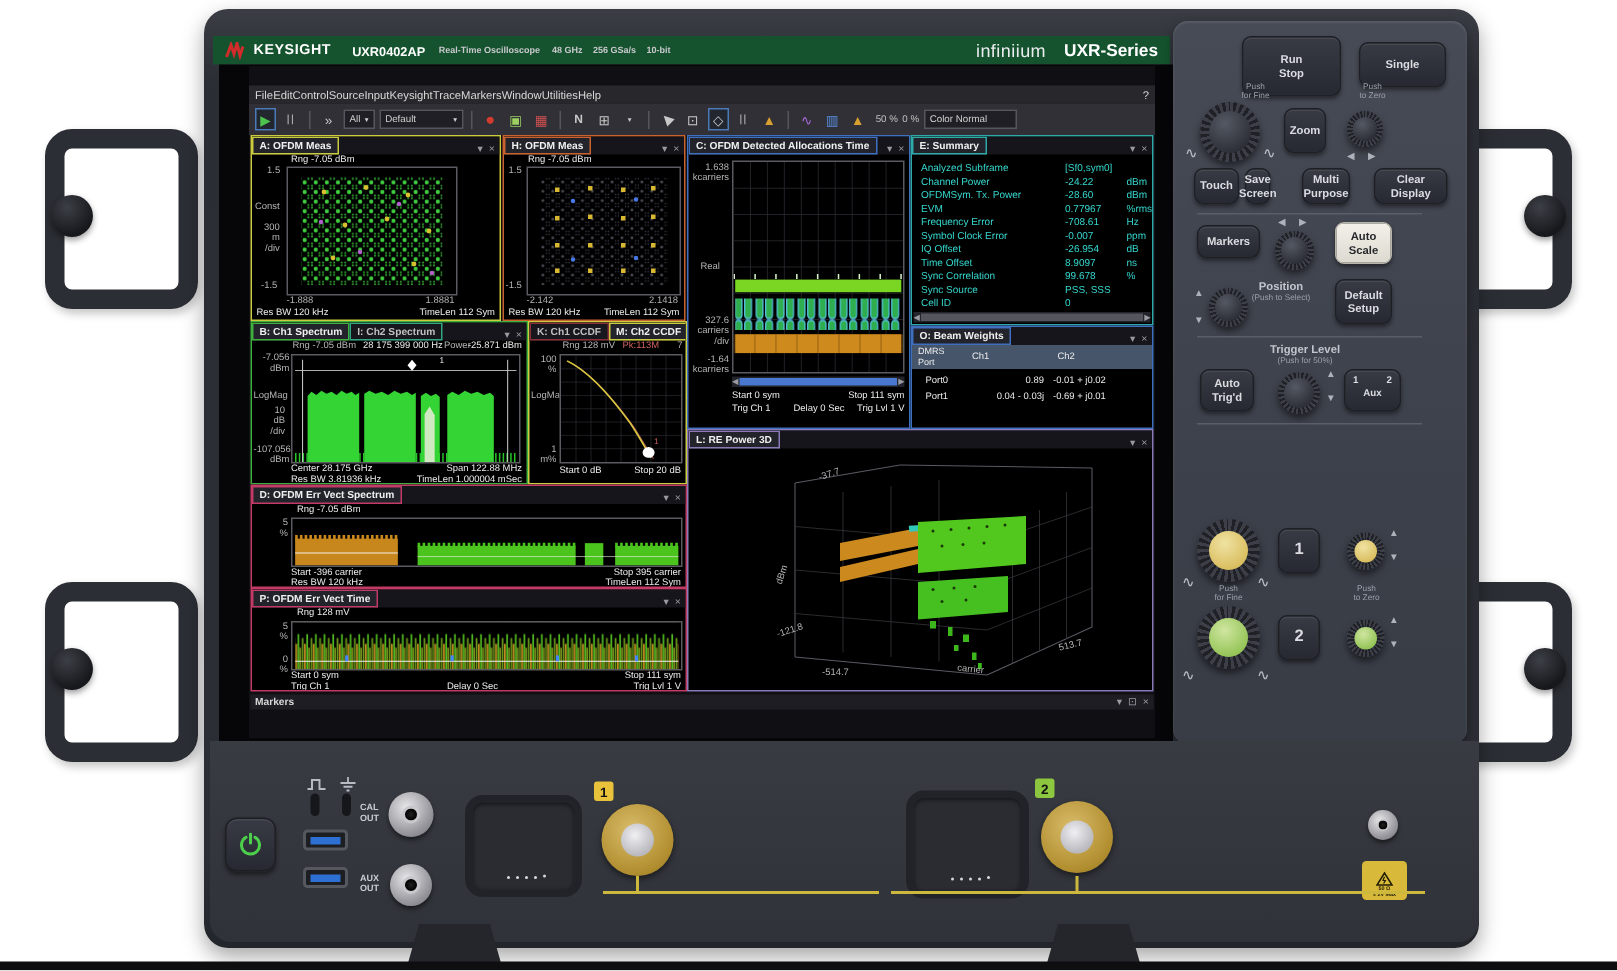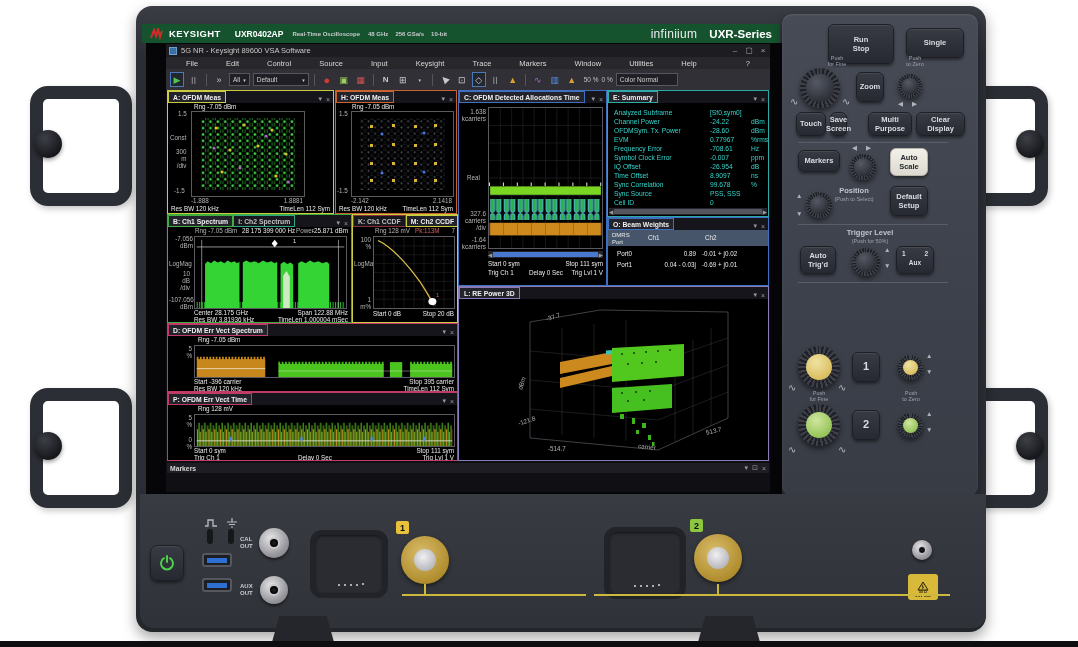--- a/index.html
+++ b/index.html
@@ -14,21 +14,21 @@
 .hknob{position:absolute;border-radius:50%;background:radial-gradient(circle at 38% 30%,#3c3f46,#17181c 70%);box-shadow:0 2px 4px rgba(0,0,0,.4)}
 .brandstrip{position:absolute;left:142px;top:24px;width:638px;height:19px;background:#14532d;display:flex;align-items:center;color:#fff}
 .foot{position:absolute;background:#24262b;clip-path:polygon(12% 0,88% 0,100% 100%,0 100%)}
 
 
 .bezel{position:absolute;left:146px;top:43px;width:636px;height:452px;background:#060608}
 .vsa{position:absolute;left:166px;top:44px;width:604px;height:448px;background:#101014;overflow:hidden;font-family:"Liberation Sans",sans-serif}
 .titlebar{position:absolute;left:0;top:0;right:0;height:13px;background:#1c1c21;display:flex;align-items:center;color:#c9c9c9;font-size:7.5px}
 .appicon{width:8px;height:8px;background:#3a6ea5;margin:0 4px 0 3px;border:1px solid #6d9fce}
 .wbtn{width:14px;text-align:center;color:#aaa;font-size:8px}
-.menubar{position:absolute;left:0;top:13px;right:0;height:12px;background:#27272c;display:flex;align-items:center;gap:28px;padding:0 20px;color:#d8d8d8;font-size:7.5px}
+.menubar{position:absolute;left:0;top:13px;right:0;height:12px;background:#27272c;display:flex;align-items:center;gap:0;padding:0 4px;color:#d8d8d8;font-size:7.5px}
 .toolbar{position:absolute;left:0;top:25px;right:0;height:21px;background:#303036;display:flex;align-items:center;gap:3px;padding:0 4px;color:#c8c8c8}
 .tb{height:15px;min-width:14px;display:flex;align-items:center;justify-content:center;font-size:9px;border:1px solid transparent}
 .tbsel{border:1px solid #4a7ab8;background:#22262e}
 .tsep{width:1px;height:12px;background:#55555c;margin:0 2px}
 .tbox{height:13px;background:#1f1f25;border:1px solid #56565e;color:#cfcfcf;font-size:6.5px;display:flex;align-items:center;padding:0 3px;gap:3px}
 .rotm135{display:inline-block;transform:rotate(-135deg)}
 
 
 .panel{position:absolute;border:1px solid var(--pc);background:#000;overflow:hidden}
 .phead{position:absolute;left:0;top:0;right:0;height:12px;background:#15151b;display:flex;align-items:flex-end}
@@ -103,29 +103,20 @@
     <span style="font-size:6px;color:#c9c9cd;font-weight:bold;margin-left:8px">48 GHz</span>
     <span style="font-size:6px;color:#c9c9cd;font-weight:bold;margin-left:7px">256 GSa/s</span>
     <span style="font-size:6px;color:#c9c9cd;font-weight:bold;margin-left:7px">10-bit</span>
     <span style="font-size:12px;color:#ececf0;margin-left:auto;letter-spacing:.3px">infiniium</span>
     <span style="font-size:11.5px;font-weight:bold;margin:0 8px 0 12px">UXR-Series</span>
   </div>
 
   <div class="bezel"></div>
   <div class="vsa">
 
-    <div class="titlebar">
-      <span class="appicon"></span>
-      <span>5G NR - Keysight 89600 VSA Software</span>
-      <span style="margin-left:auto;display:flex">
-        <span class="wbtn">–</span>
-        <span class="wbtn">▢</span>
-        <span class="wbtn">×</span>
-      </span>
-    </div>
 
     <div class="menubar">
       <span>File</span>
       <span>Edit</span>
       <span>Control</span>
       <span>Source</span>
       <span>Input</span>
       <span>Keysight</span>
       <span>Trace</span>
       <span>Markers</span>
@@ -647,21 +638,21 @@
       <div class="kinner" style="left:4px;top:4px;width:16px;height:16px"></div>
     </div>
   <span class="arr" style="left:898px;top:100px">◀</span>
   <span class="arr" style="left:912px;top:100px">▶</span>
   <span class="wavy" style="left:790px;top:96px">∿</span>
   <span class="wavy" style="left:842px;top:96px">∿</span>
 
   <div class="fpbtn" style="left:796px;top:112px;width:30px;height:24px">Touch</div>
   <div class="fpbtn" style="left:830px;top:112px;width:17px;height:24px">Save
 Screen</div>
-  <div class="fpbtn" style="left:868px;top:112px;width:44px;height:24px">Multi
+  <div class="fpbtn" style="left:868px;top:112px;width:32px;height:24px">Multi
 Purpose</div>
   <div class="fpbtn" style="left:916px;top:112px;width:49px;height:24px">Clear
 Display</div>
 
   <div class="fpline" style="left:798px;top:142px;width:150px"></div>
 
   <div class="fpbtn" style="left:798px;top:150px;width:42px;height:22px">Markers</div>
   <span class="arr" style="left:852px;top:144px">◀</span>
   <span class="arr" style="left:866px;top:144px">▶</span>
   <div class="knob" style="left:850px;top:154px;width:26px;height:26px">

